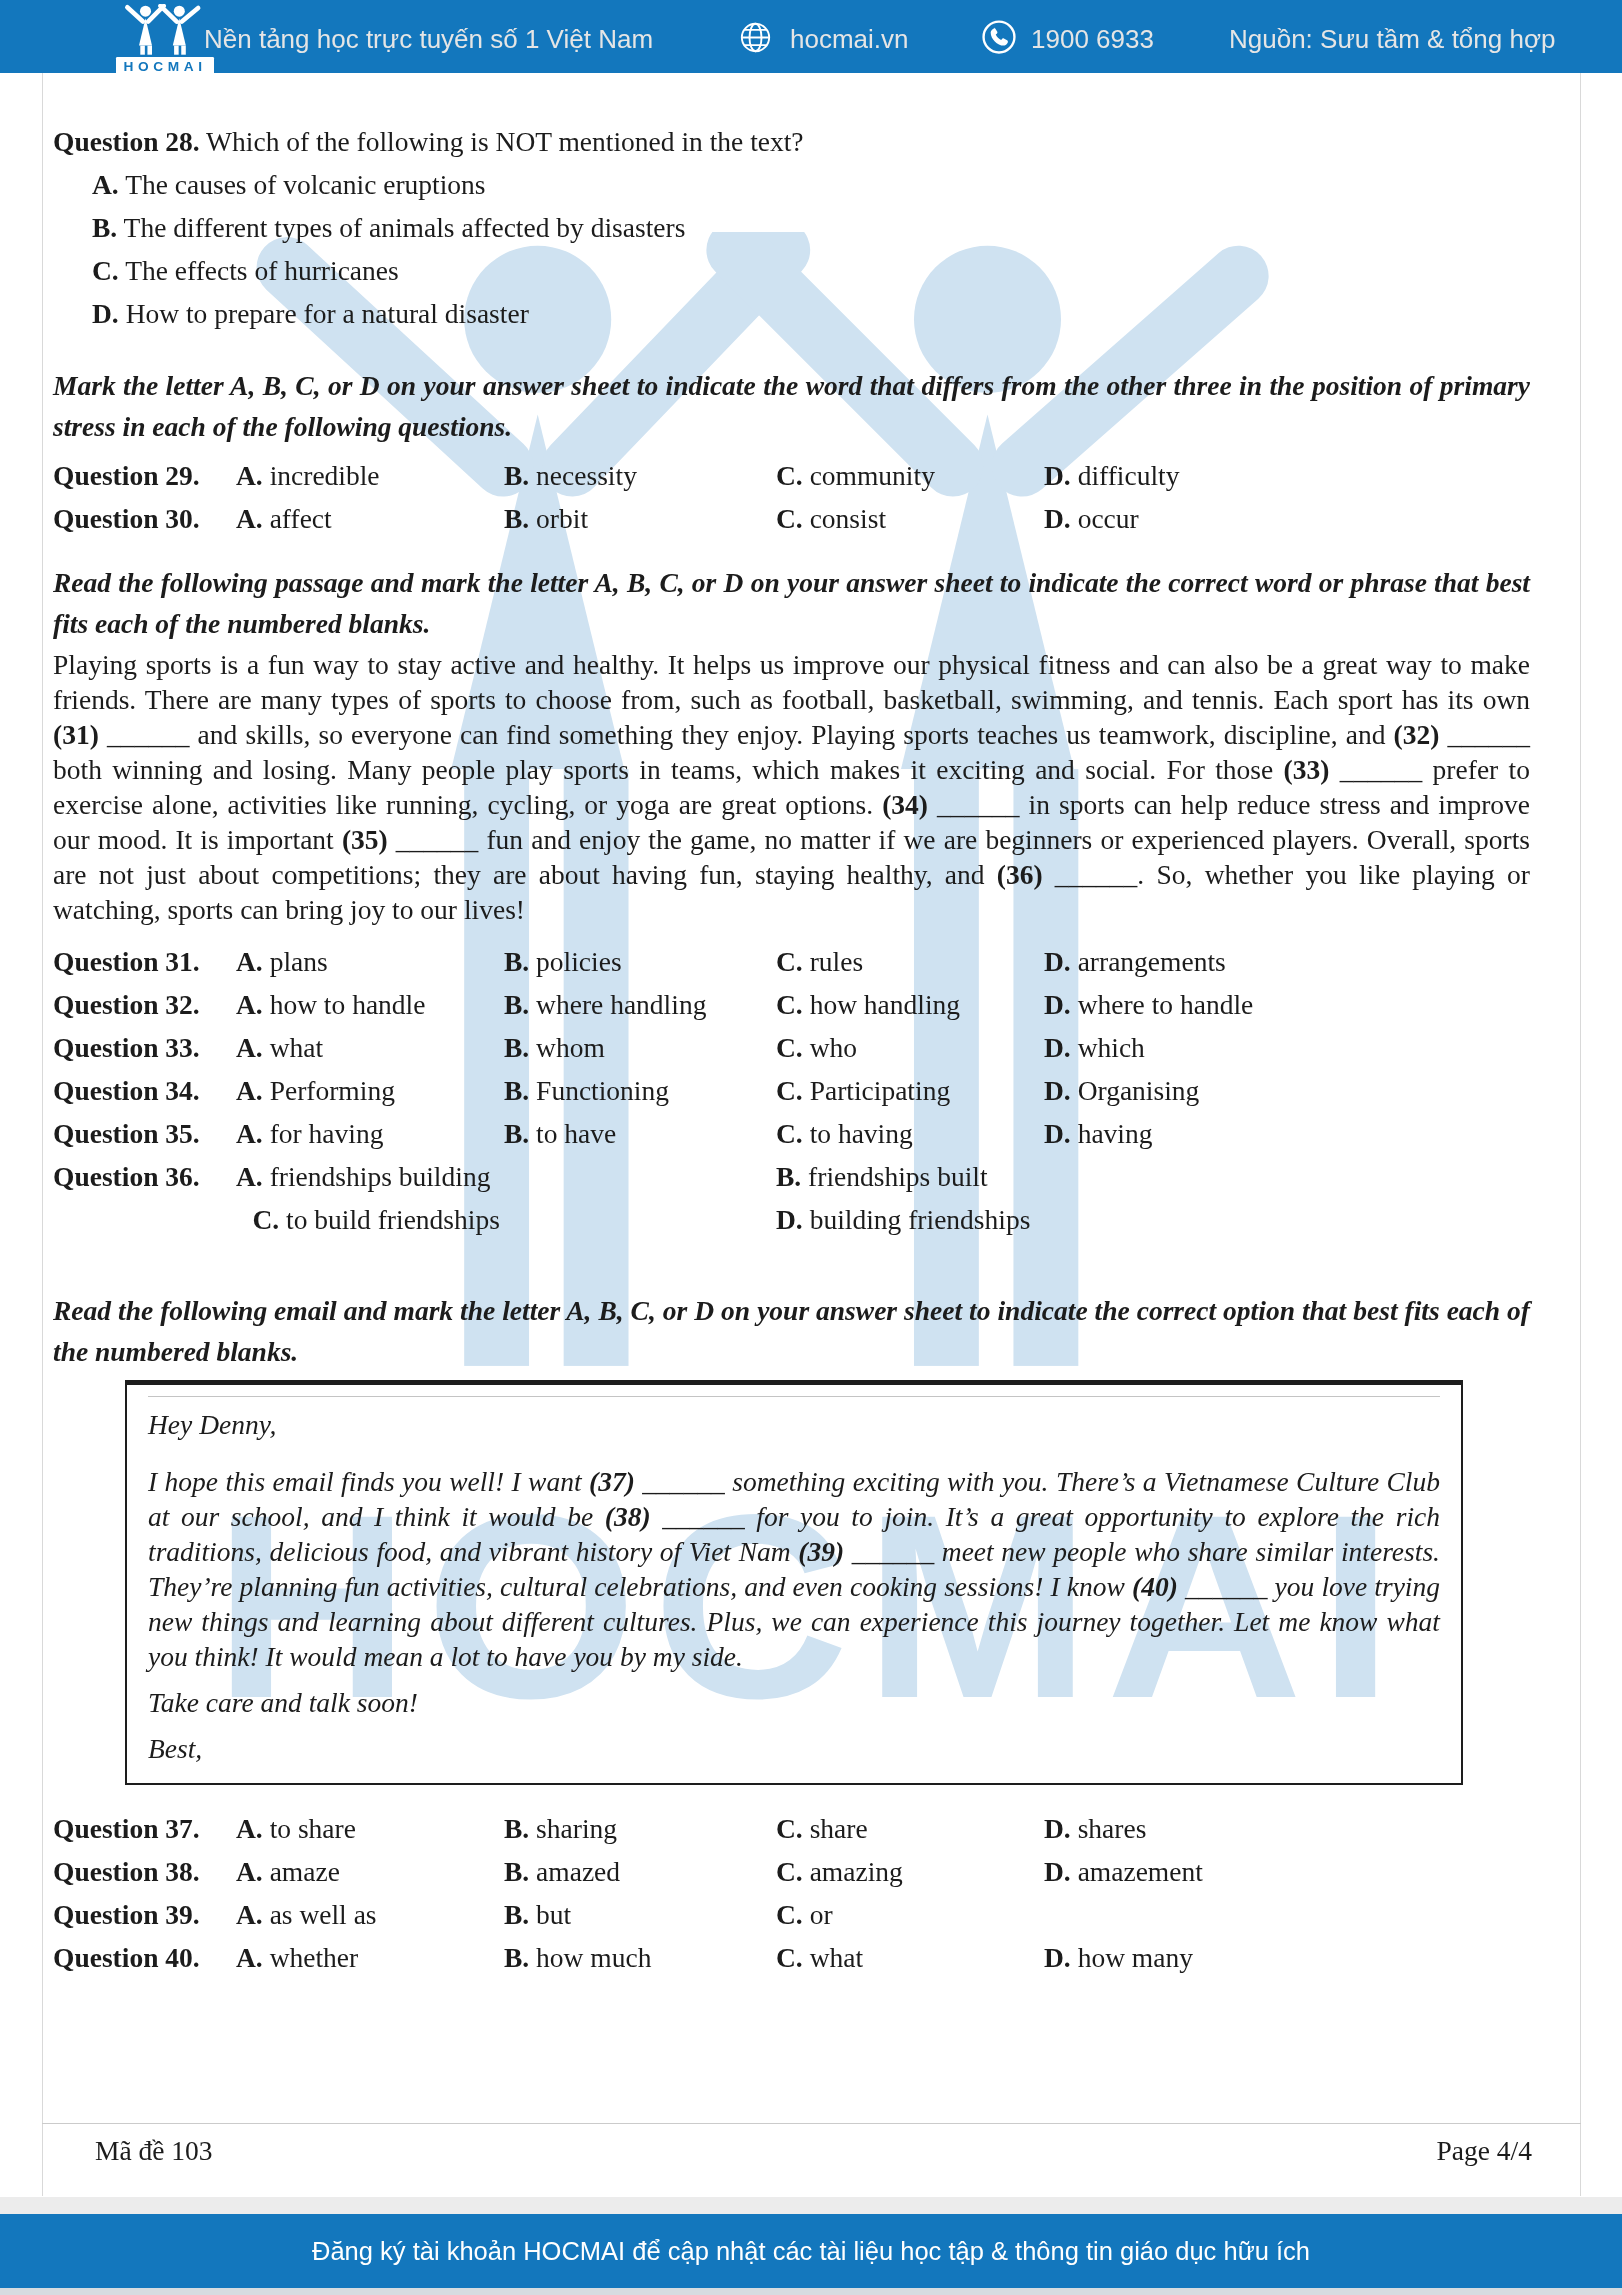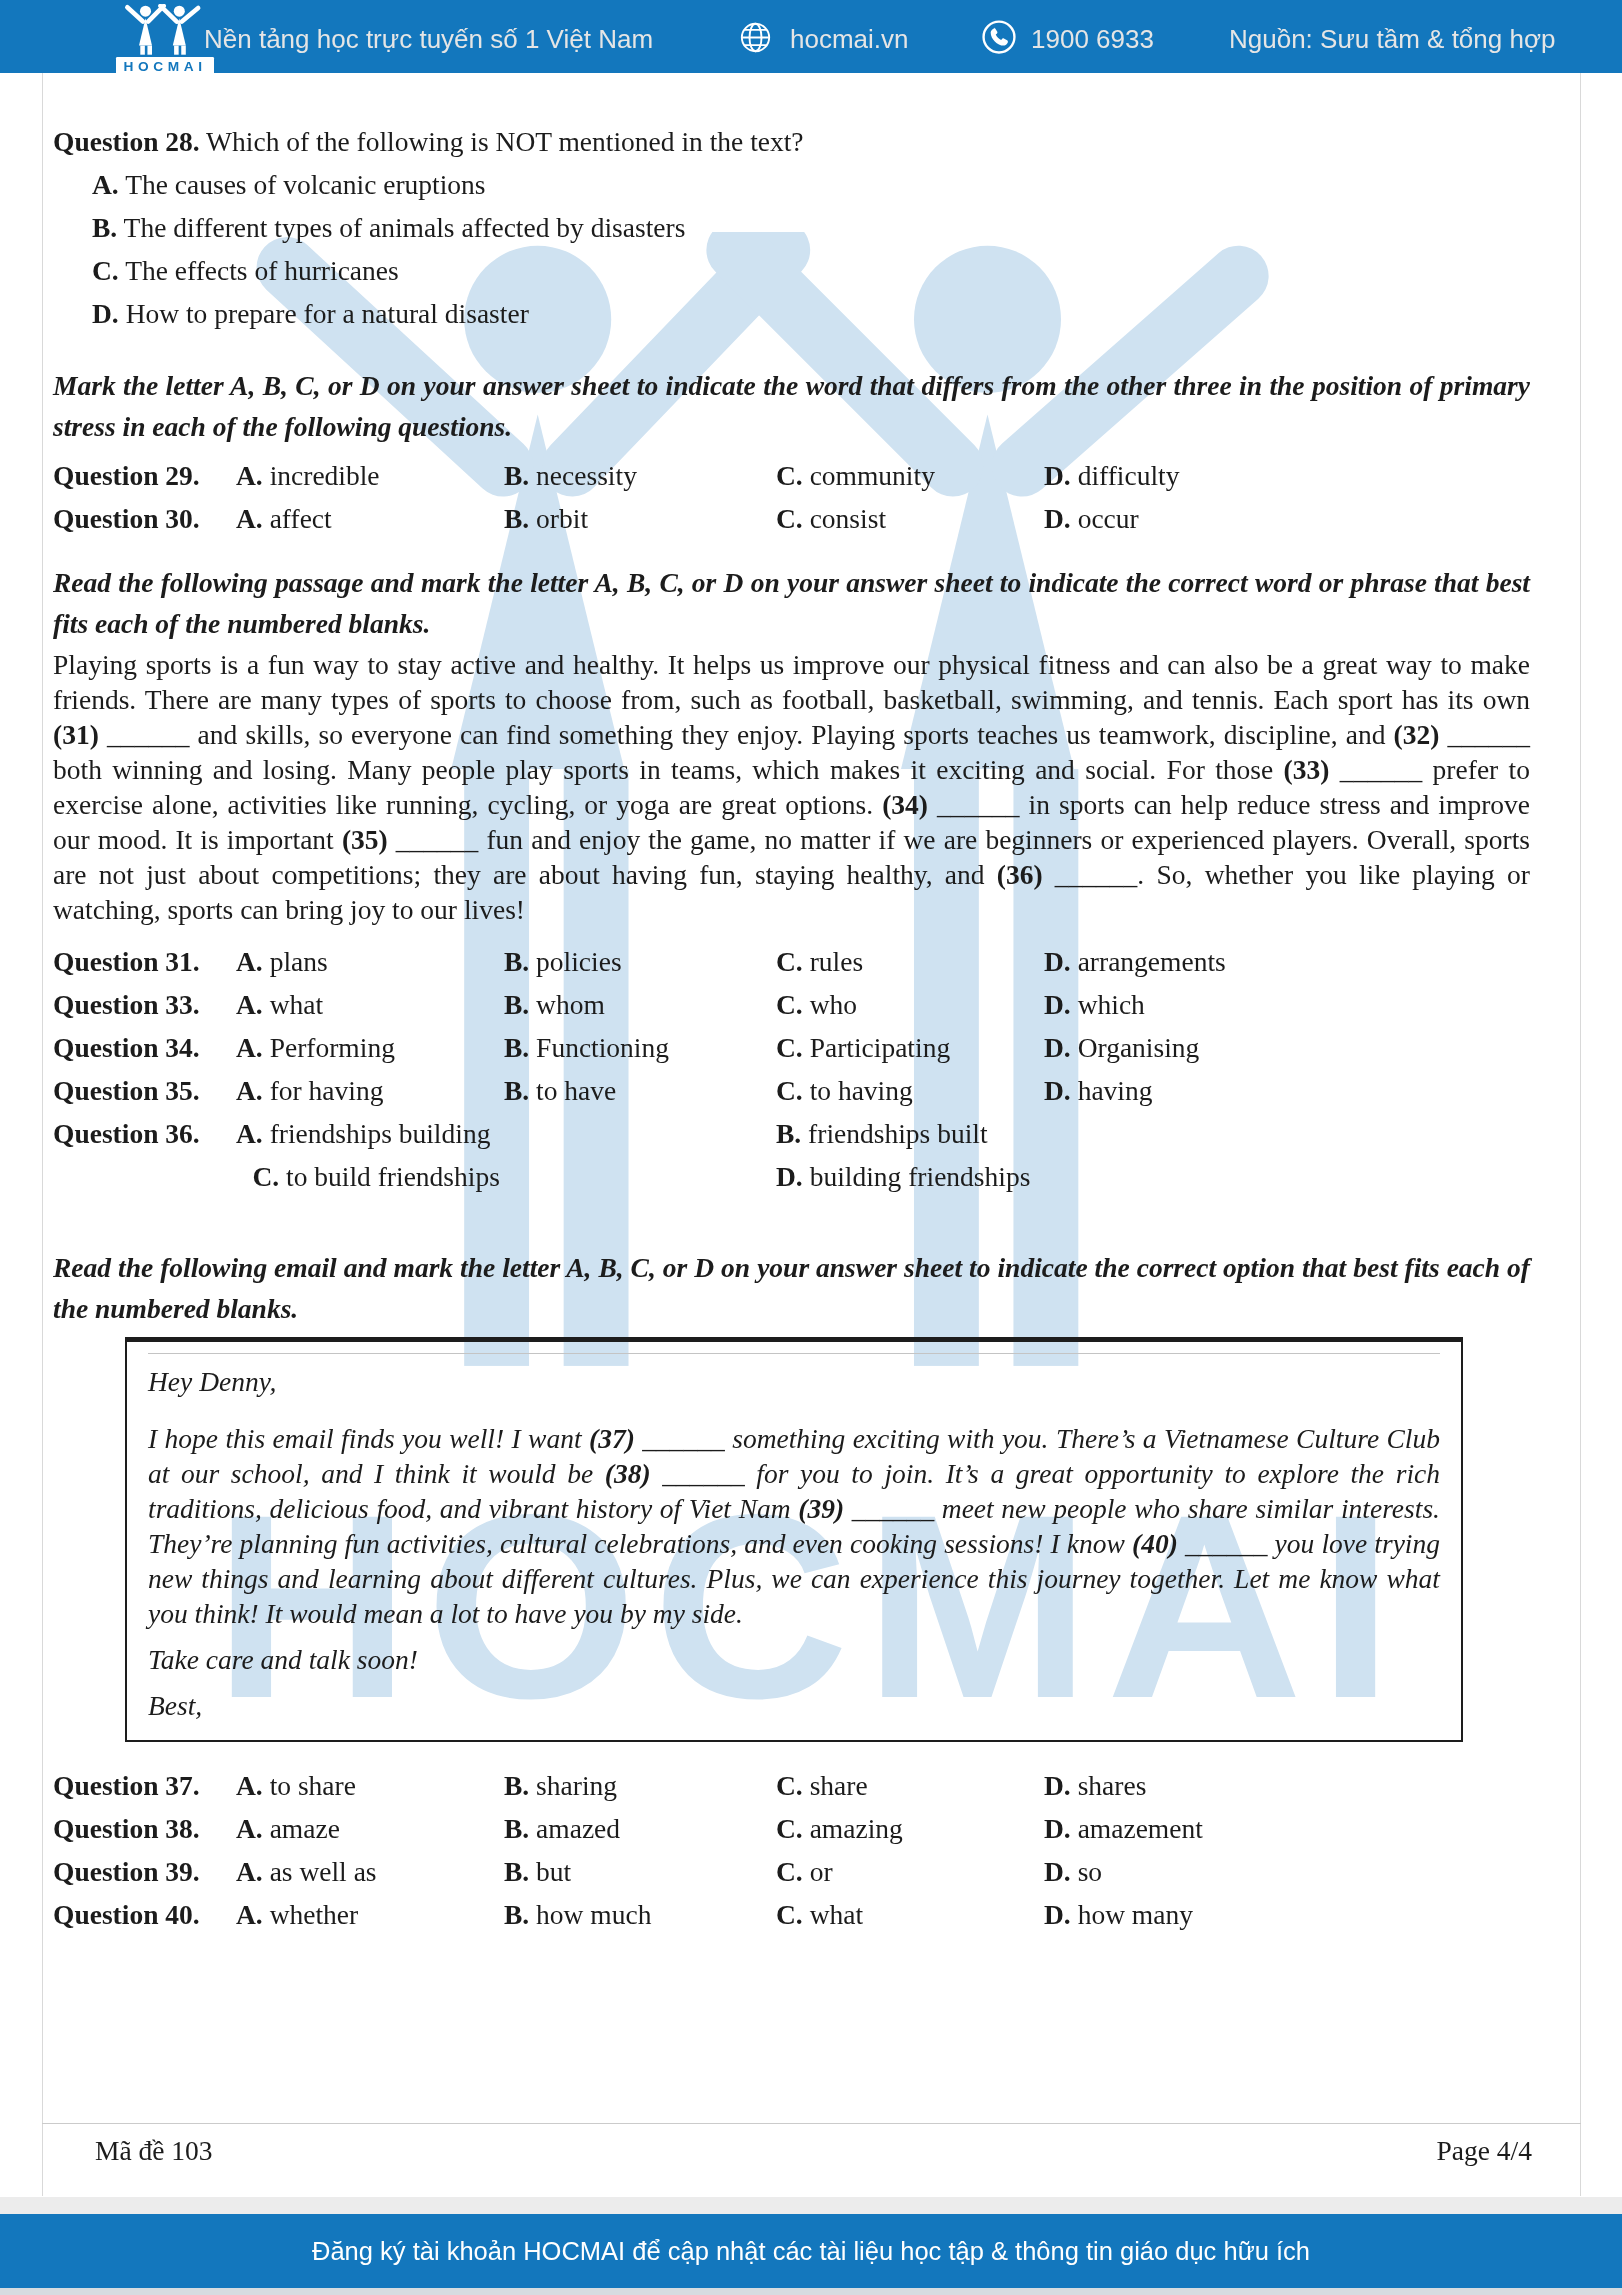--- a/index.html
+++ b/index.html
@@ -161,20 +161,27 @@
 
     <div>
       <div class="qrow">
         <span class="ql">Question 31.</span>
         <span><b class="ok">A.</b> <span>plans</span></span>
         <span><b class="ok">B.</b> <span>policies</span></span>
         <span><b class="ok">C.</b> <span>rules</span></span>
         <span><b class="ok">D.</b> <span>arrangements</span></span>
       </div>
       <div class="qrow">
+        <span class="ql">Question 32.</span>
+        <span><b class="ok">A.</b> <span>how to handle</span></span>
+        <span><b class="ok">B.</b> <span>where handling</span></span>
+        <span><b class="ok">C.</b> <span>how handling</span></span>
+        <span><b class="ok">D.</b> <span>where to handle</span></span>
+      </div>
+      <div class="qrow">
         <span class="ql">Question 33.</span>
         <span><b class="ok">A.</b> <span>what</span></span>
         <span><b class="ok">B.</b> <span>whom</span></span>
         <span><b class="ok">C.</b> <span>who</span></span>
         <span><b class="ok">D.</b> <span>which</span></span>
       </div>
       <div class="qrow">
         <span class="ql">Question 34.</span>
         <span><b class="ok">A.</b> <span>Performing</span></span>
         <span><b class="ok">B.</b> <span>Functioning</span></span>
@@ -224,21 +231,20 @@
         <span><b class="ok">A.</b> <span>amaze</span></span>
         <span><b class="ok">B.</b> <span>amazed</span></span>
         <span><b class="ok">C.</b> <span>amazing</span></span>
         <span><b class="ok">D.</b> <span>amazement</span></span>
       </div>
       <div class="qrow">
         <span class="ql">Question 39.</span>
         <span><b class="ok">A.</b> <span>as well as</span></span>
         <span><b class="ok">B.</b> <span>but</span></span>
         <span><b class="ok">C.</b> <span>or</span></span>
-        <span><b class="ok">D.</b> <span>so</span></span>
       </div>
       <div class="qrow">
         <span class="ql">Question 40.</span>
         <span><b class="ok">A.</b> <span>whether</span></span>
         <span><b class="ok">B.</b> <span>how much</span></span>
         <span><b class="ok">C.</b> <span>what</span></span>
         <span><b class="ok">D.</b> <span>how many</span></span>
       </div>
     </div>
 

